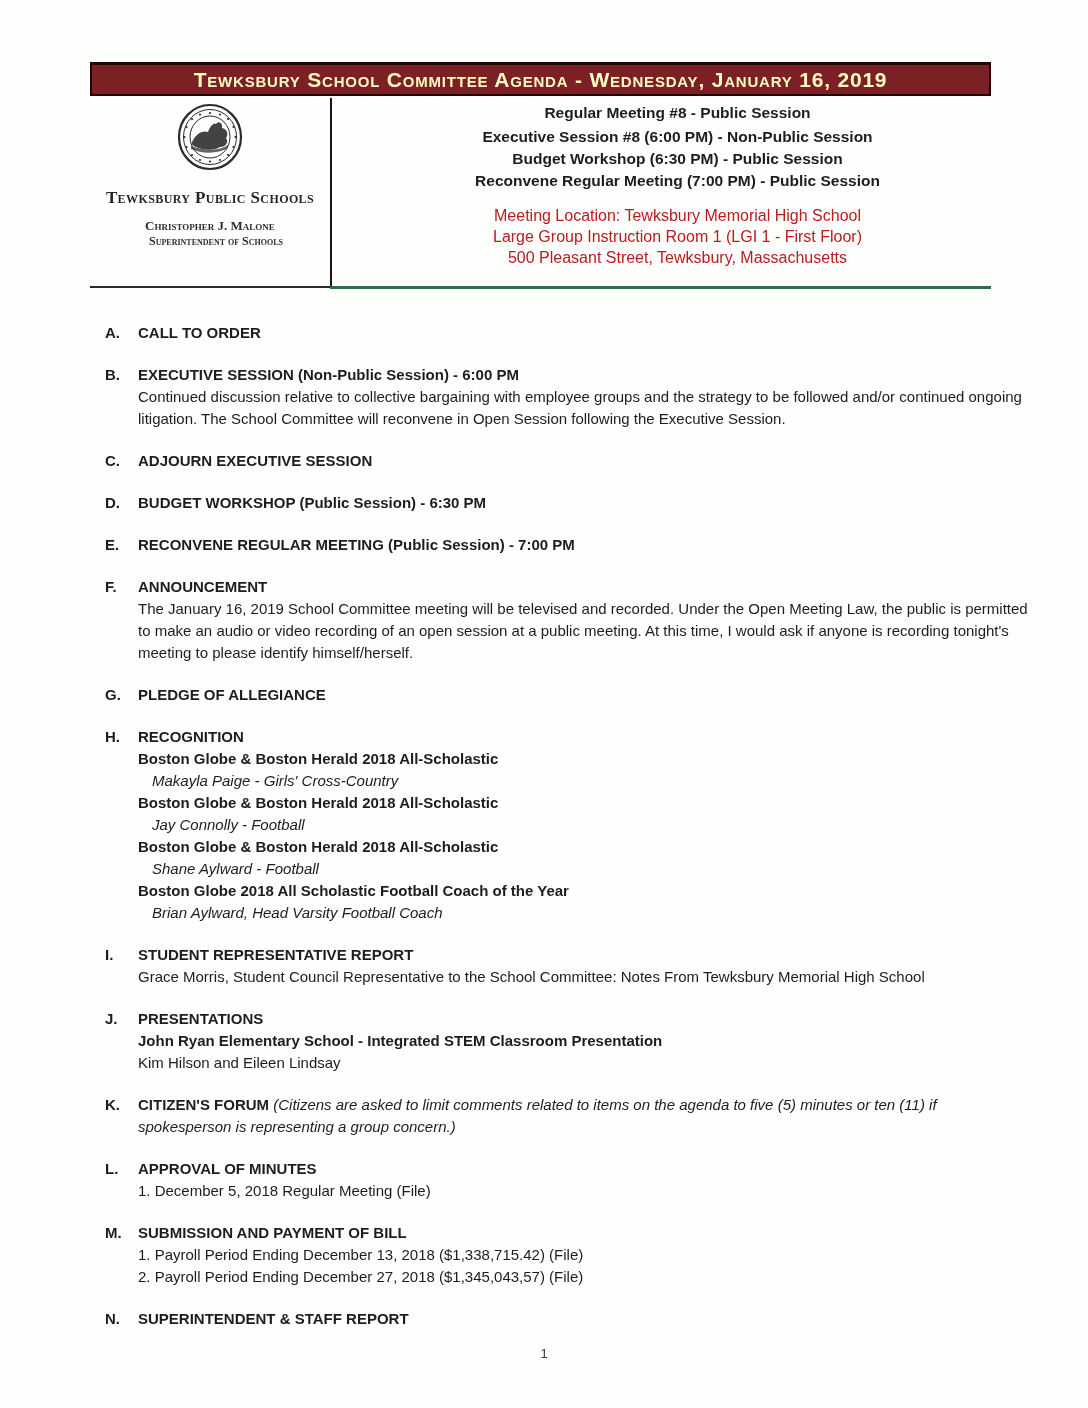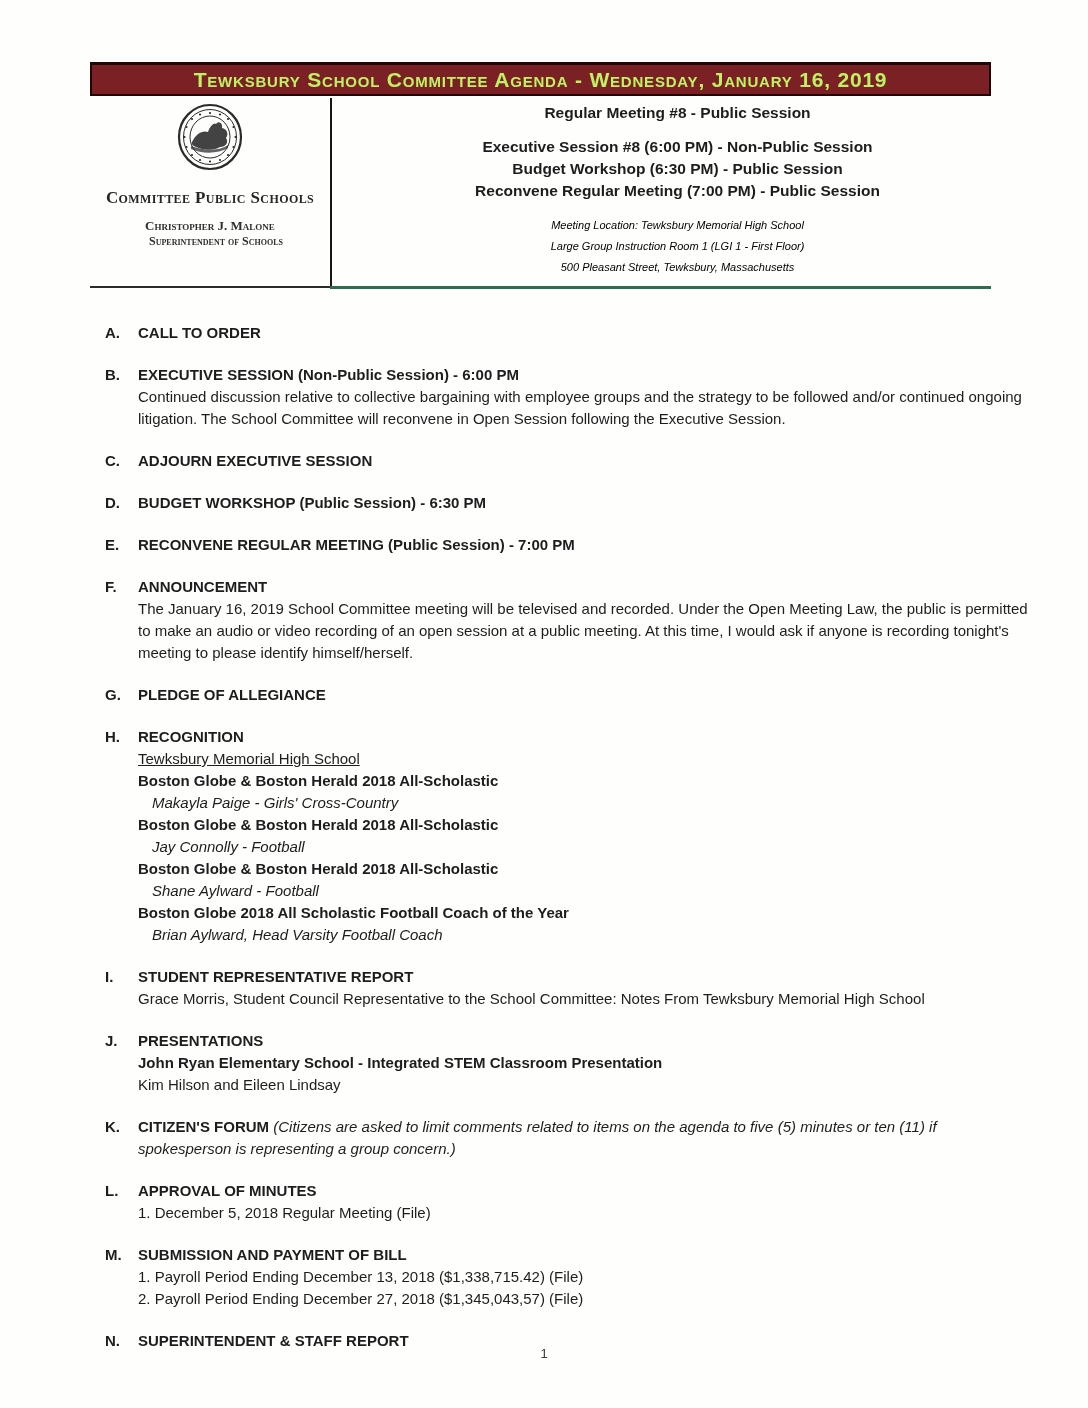--- a/index.html
+++ b/index.html
@@ -14,21 +14,21 @@
   
   .banner{
     position:absolute;left:90px;top:62px;width:901px;height:34px;
     box-sizing:border-box;
     background:#7b2125;
     border:2px solid #200607;
     border-top-width:3px;
     display:flex;align-items:center;justify-content:center;
   }
   .banner-title{
-    color:#bef264;
+    color:#fef9c3;
     font-variant:small-caps;
     font-weight:700;
     font-size:21px;
     letter-spacing:.8px;
     white-space:nowrap;
     text-shadow:0 0 1px rgba(120,60,0,.4);
   }
   
   .hdr{position:absolute;left:90px;top:96px;width:901px;height:192px;}
   .hdr-divider{position:absolute;left:240px;top:2px;width:2px;height:189px;background:#161616;}
@@ -43,24 +43,24 @@
     color:#262626;letter-spacing:.4px;white-space:nowrap;
   }
   .org-person{margin-top:10px;font-variant:small-caps;font-weight:700;font-size:13px;color:#2e2e2e;}
   .org-role{font-variant:small-caps;font-weight:700;font-size:12px;color:#2e2e2e;margin-left:12px;}
   .hdr-right{
     position:absolute;left:242px;top:0;right:0;
     text-align:center;
     padding-left:32px;
   }
   .meeting-title{margin-top:8px;font-weight:700;font-size:15.5px;}
-  .sessions{margin-top:14px;}
+  .sessions{margin-top:4px;}
   .session-line{font-weight:700;font-size:15.5px;line-height:22px;}
   .location{margin-top:13px;}
-  .location-line{font-size:11px;line-height:21px;color:#000000;font-style:italic;}
+  .location-line{font-size:16px;line-height:21px;color:#b91c1c;}
   .rule-dark{position:absolute;left:0;bottom:0;width:240px;height:2px;background:#2b2b2b;}
   .rule-green{position:absolute;left:240px;right:0;bottom:-1px;height:3px;background:#2e6e4e;}
   
   .agenda{
     position:absolute;left:105px;top:322px;right:56px;
     font-size:15px;line-height:22px;color:#1d1d1d;
   }
   .item{display:flex;margin-top:20px;}
   .item:first-child{margin-top:0;}
   .letter{width:33px;flex-shrink:0;font-weight:700;}
@@ -105,21 +105,21 @@
             <circle cx="16" cy="53" r="1.1"></circle>
             <circle cx="10.5" cy="45" r="1.1"></circle>
           <circle cx="8.5" cy="35" r="1.1"></circle>
             <circle cx="10.5" cy="25" r="1.1"></circle>
             <circle cx="16" cy="17" r="1.1"></circle>
           <circle cx="24" cy="12.5" r="1.1"></circle>
         </g>
         <path d="M16 40 C20 32 26 28 32 30 C34 24 38 20 40 22 C43 18 47 22 46 26 C51 27 53 32 50 36 C53 40 50 45 44 45 C38 49 26 48 20 45 C17 44 15 42 16 40 Z" fill="#2f2f2f" opacity="0.9"></path>
         <path d="M15 44 C28 49 44 49 52 43 L52 46 C42 52 26 52 15 47 Z" fill="#2f2f2f" opacity="0.75"></path>
       </svg>
-      <div class="org-name">Committee Public Schools</div>
+      <div class="org-name">Tewksbury Public Schools</div>
       <div class="org-person">Christopher J. Malone</div>
       <div class="org-role">Superintendent of Schools</div>
     </div>
     <div class="hdr-divider"></div>
     <div class="hdr-right">
       <div class="meeting-title">Regular Meeting #8 - Public Session</div>
       <div class="sessions">
           <div class="session-line">Executive Session #8 (6:00 PM) - Non-Public Session</div>
           <div class="session-line">Budget Workshop (6:30 PM) - Public Session</div>
           <div class="session-line">Reconvene Regular Meeting (7:00 PM) - Public Session</div>
@@ -176,21 +176,20 @@
       <div class="item">
         <div class="letter">G.</div>
         <div class="content">
           <div class="title-line"><span class="t">PLEDGE OF ALLEGIANCE</span></div>
         </div>
       </div>
       <div class="item">
         <div class="letter">H.</div>
         <div class="content">
           <div class="title-line"><span class="t">RECOGNITION</span></div>
-          <div class="l-underline">Tewksbury Memorial High School</div>
           <div class="l-bold">Boston Globe &amp; Boston Herald 2018 All-Scholastic</div>
           <div class="l-indent">Makayla Paige - Girls' Cross-Country</div>
           <div class="l-bold">Boston Globe &amp; Boston Herald 2018 All-Scholastic</div>
           <div class="l-indent">Jay Connolly - Football</div>
           <div class="l-bold">Boston Globe &amp; Boston Herald 2018 All-Scholastic</div>
           <div class="l-indent">Shane Aylward - Football</div>
           <div class="l-bold">Boston Globe 2018 All Scholastic Football Coach of the Year</div>
           <div class="l-indent">Brian Aylward, Head Varsity Football Coach</div>
         </div>
       </div>

